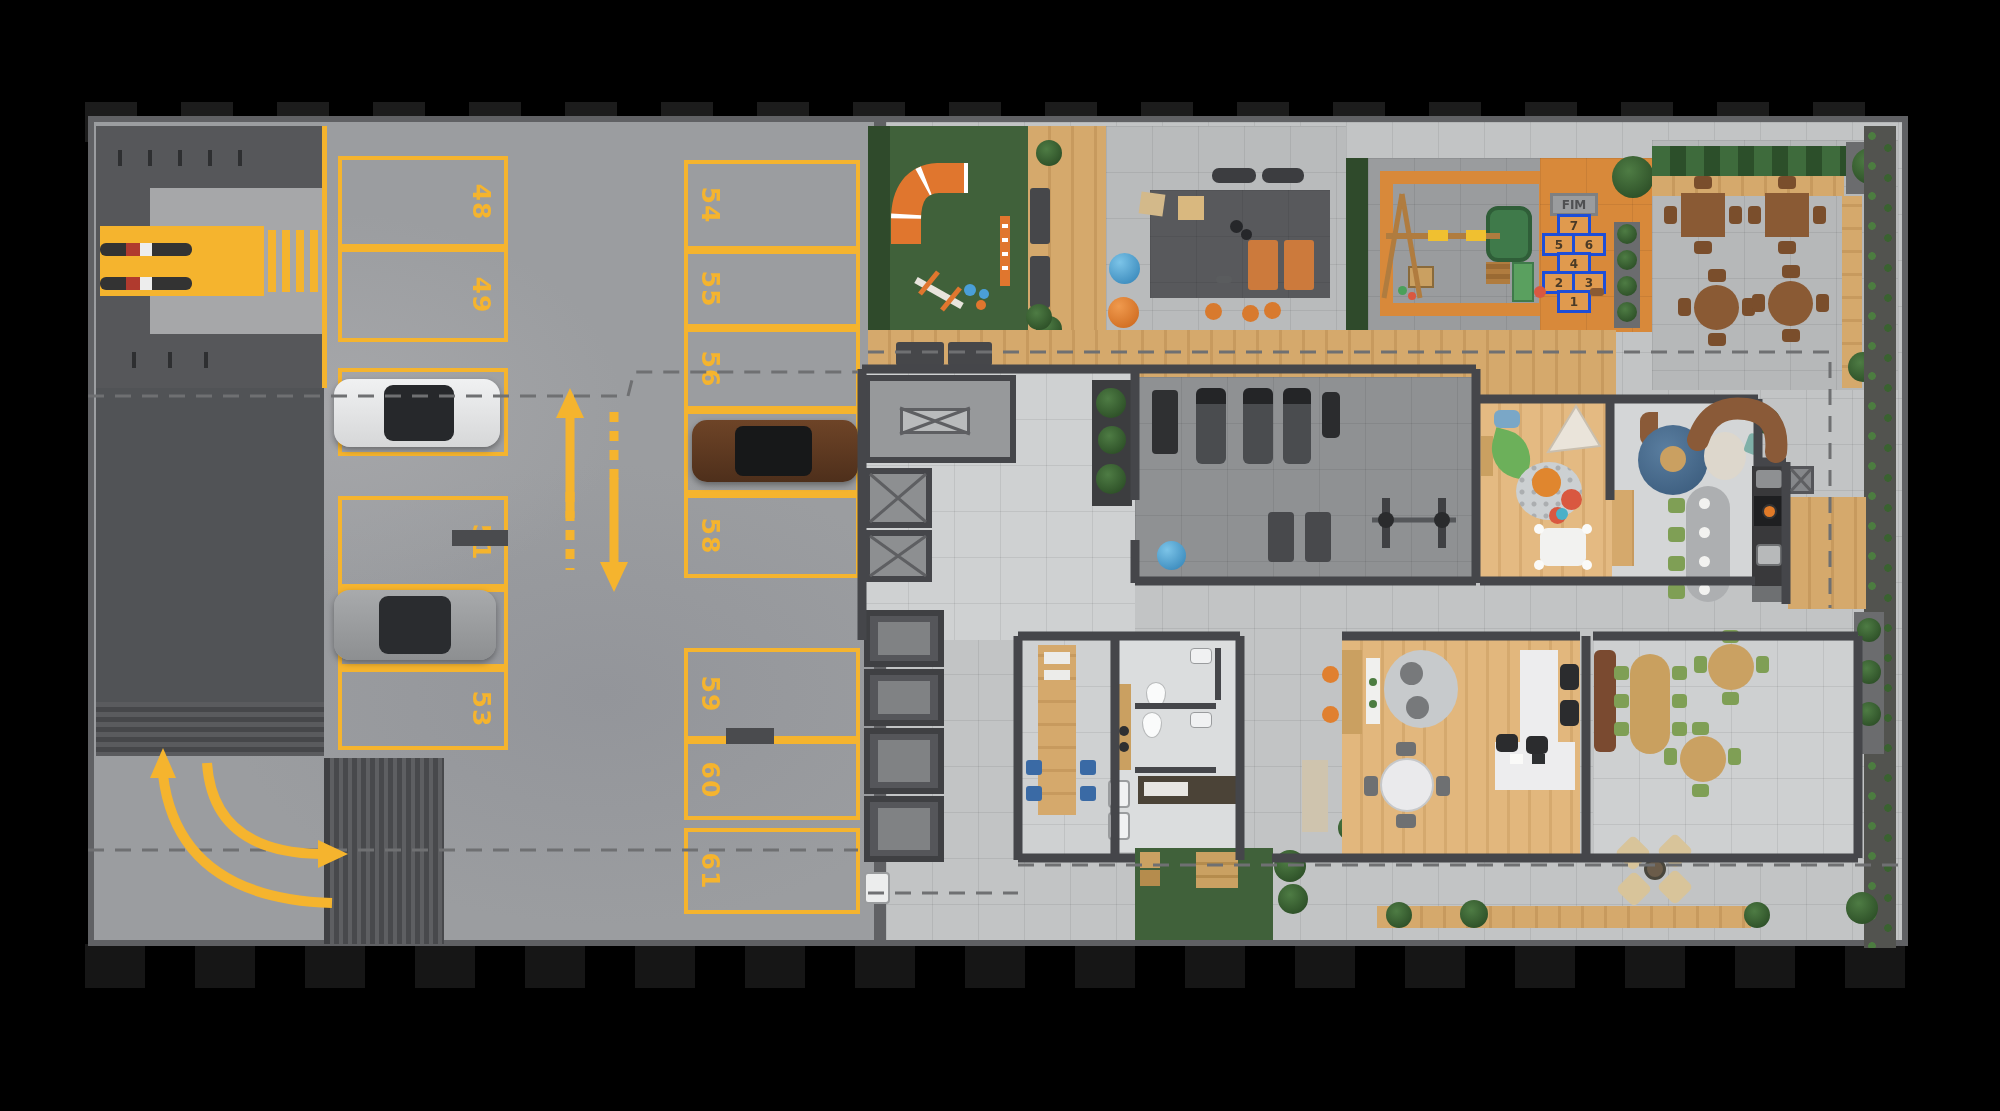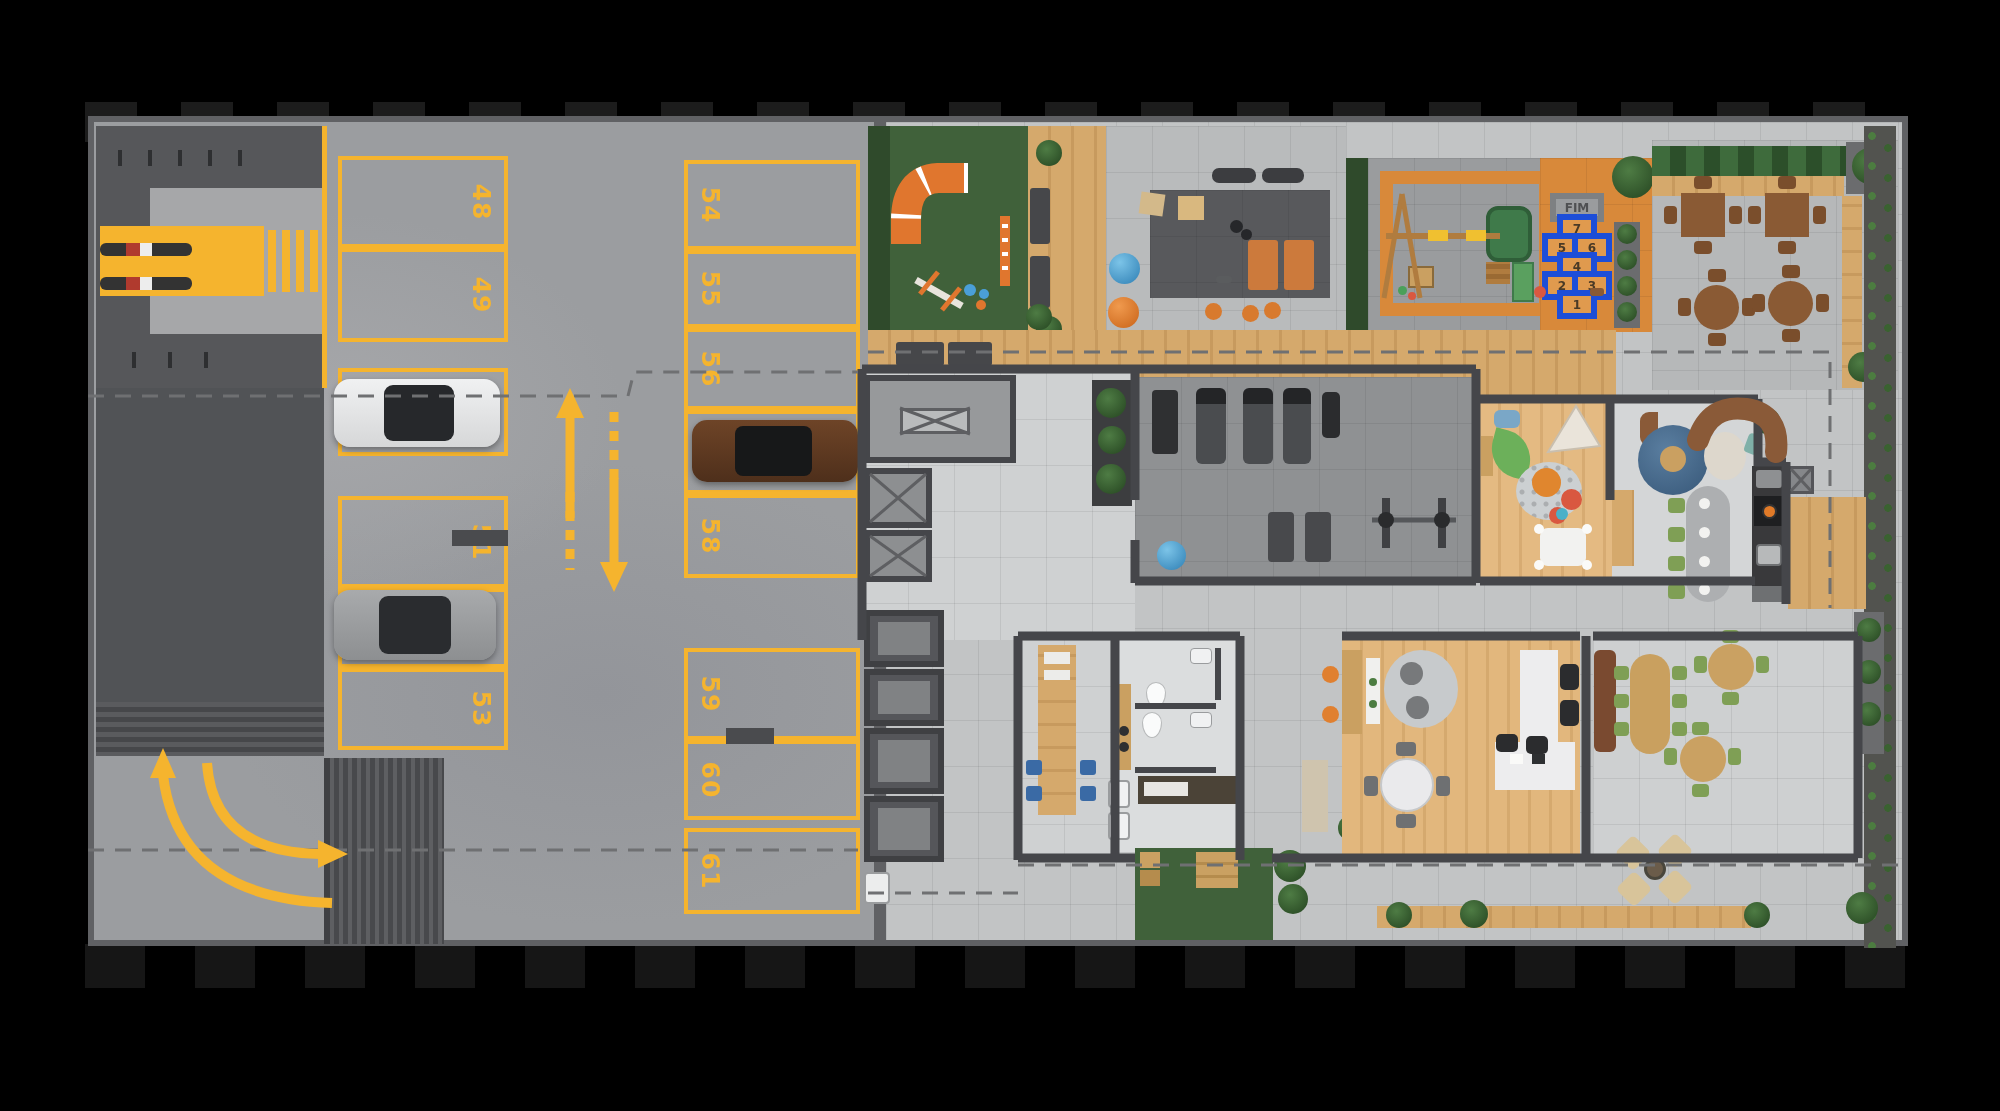--- a/index.html
+++ b/index.html
@@ -12,21 +12,21 @@
   .space{border:4px solid #F5B42E;}
   .spnum{position:absolute;top:50%;color:#F5B42E;font-weight:bold;font-size:25px;
          transform:translateY(-50%) rotate(90deg);letter-spacing:1px;}
   .spR{right:4px;} .spL{left:4px;}
   .woodV{background:repeating-linear-gradient(90deg,#D5A96C 0 20px,#C79A5E 20px 23px);}
   .woodH{background:repeating-linear-gradient(0deg,#D5A96C 0 20px,#C79A5E 20px 23px);}
   .bush{background:radial-gradient(circle at 40% 35%,#4E7C44,#2F5229 75%);border-radius:50%;}
   .chairBr{background:#7A4E2C;border-radius:4px;}
   .chairGr{background:#7F9F55;border-radius:4px;}
   .hcell{position:absolute;display:flex;align-items:center;justify-content:center;
-         background:#E09A4E;border:6px solid #1d4ed8;color:#4A3A26;
+         background:#E09A4E;border:3px solid #1d4ed8;color:#4A3A26;
          font-size:12px;font-weight:bold;}
   svg{position:absolute;left:0;top:0;pointer-events:none;}
 </style>
 </head>
 <body>
 
 <div id="canvas">
 
   <div class="a" style="left:85px;top:102px;width:1822px;height:40px;background:repeating-linear-gradient(90deg,#1c1c1c 0 52px,#000 52px 96px);"></div>
   <div class="a" style="left:85px;top:944px;width:1822px;height:44px;background:repeating-linear-gradient(90deg,#161616 0 60px,#000 60px 110px);"></div>

